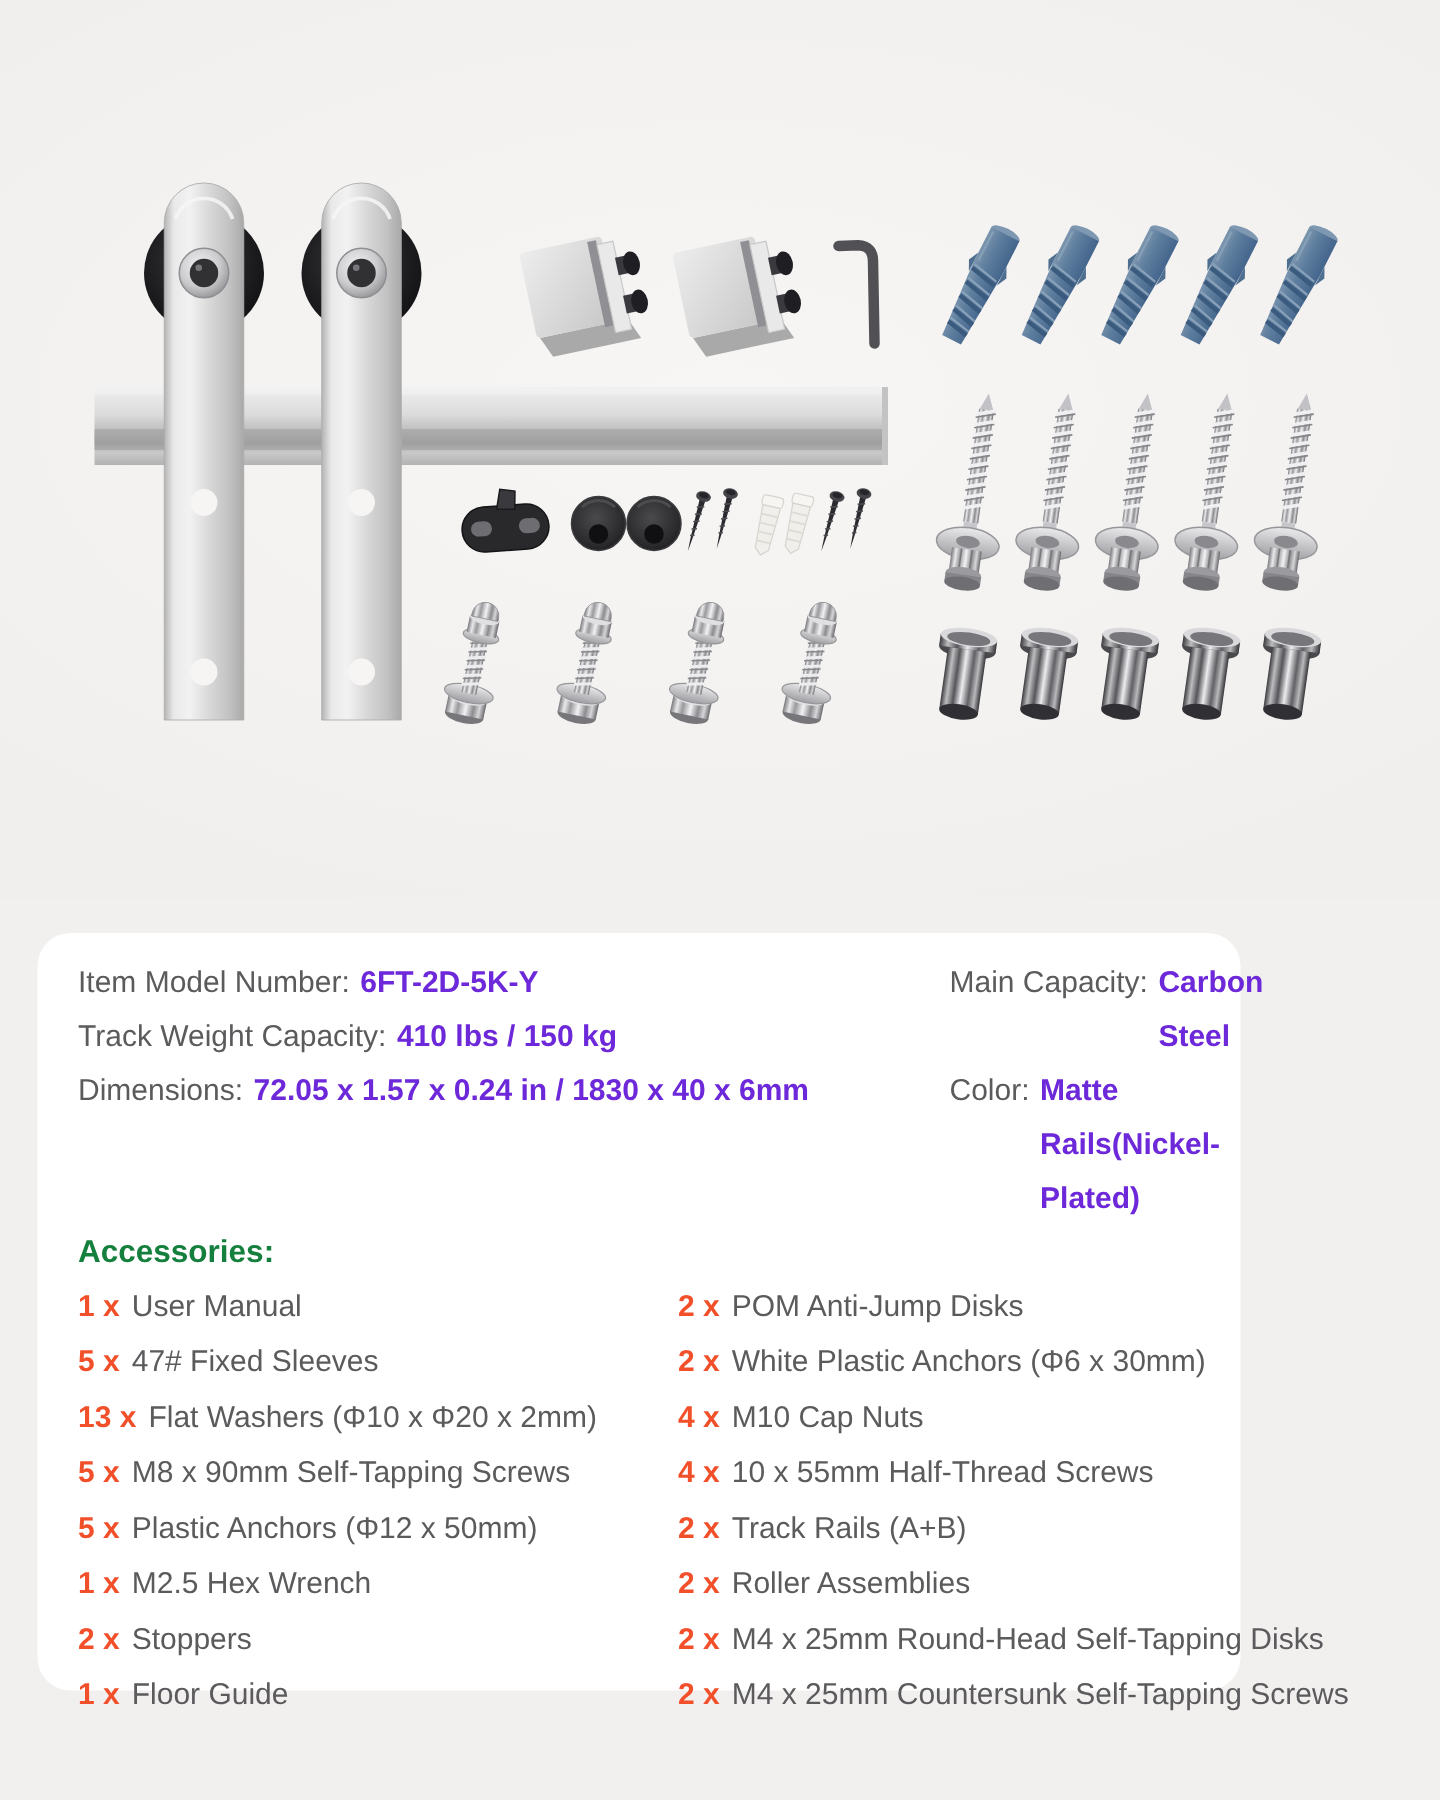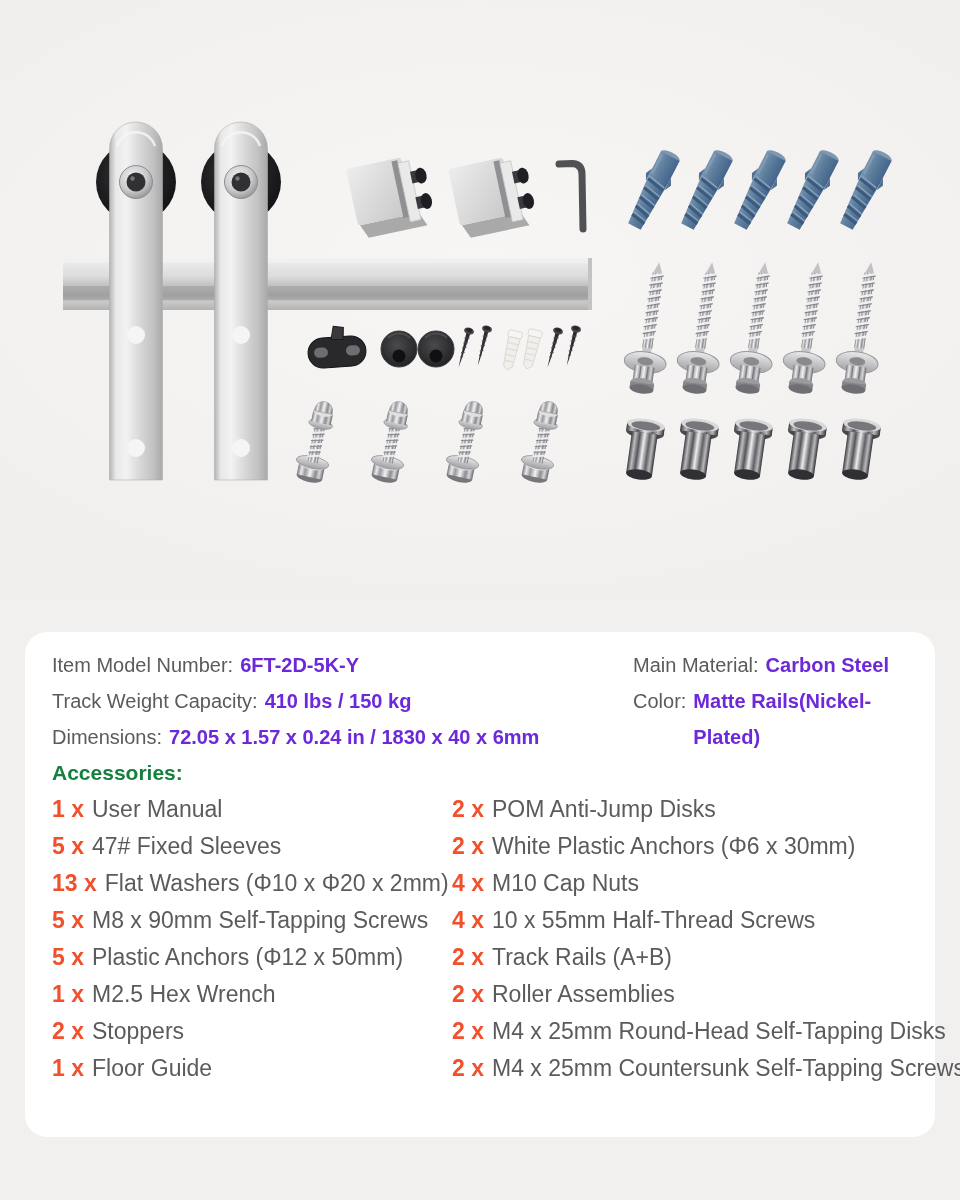--- a/index.html
+++ b/index.html
@@ -8,42 +8,42 @@
     background:#f2f0ee;
     font-family:"Liberation Sans", sans-serif;
     overflow:hidden;
   }
   .photo{
     position:absolute;left:0;top:0;width:960px;height:600px;
     background:radial-gradient(ellipse 70% 60% at 50% 45%, #f7f6f5 0%, #f3f1ef 75%, #f1efed 100%);
   }
   .photo svg{display:block;}
   .card{
-    position:absolute;left:25px;top:622px;width:910px;height:505px;
+    position:absolute;left:25px;top:622px;width:802px;height:505px;
     background:#ffffff;border-radius:22px;
-    box-sizing:border-box;padding:15px 27px 0 27px;margin-top:10px;
+    box-sizing:border-box;padding:15px 27px 0 27px;
   }
   .specs{display:flex;}
   .specs-col{display:flex;flex-direction:column;}
   .specs-col.left{width:581px;flex:none;}
   .specs-col.right{flex:1;min-width:0;}
   .spec-row{
     font-size:20px;line-height:36px;color:#5b5b5d;
     display:flex;align-items:baseline;
   }
   .spec-row .label{white-space:nowrap;margin-right:7px;flex:none;}
   .spec-row .value{color:#6d28d9;font-weight:bold;}
   .acc-heading{
     margin-top:2px;font-size:21px;font-weight:bold;color:#15803d;line-height:32px;
   }
   .acc-grid{display:flex;margin-top:2px;}
   .acc-col{display:flex;flex-direction:column;}
   .acc-col.left{width:400px;flex:none;}
   .acc-col.right{flex:1;min-width:0;}
-  .acc-row{font-size:23px;line-height:37px;color:#5b5b5d;white-space:nowrap;}
+  .acc-row{font-size:20px;line-height:37px;color:#5b5b5d;white-space:nowrap;}
   .acc-row .qty{color:#f2502b;font-weight:bold;margin-right:8px;}
 </style>
 </head>
 <body>
 
 <div class="photo">
 <svg width="960" height="600" viewBox="0 0 960 600">
   <defs>
     <radialGradient id="gWheel" cx="45%" cy="40%" r="65%">
       <stop offset="0%" stop-color="#3f3f42"></stop>
@@ -273,21 +273,21 @@
         <span class="label">Track Weight Capacity:</span>
         <span class="value">410 lbs / 150 kg</span>
       </div>
       <div class="spec-row">
         <span class="label">Dimensions:</span>
         <span class="value">72.05 x 1.57 x 0.24 in / 1830 x 40 x 6mm</span>
       </div>
     </div>
     <div class="specs-col right">
       <div class="spec-row">
-        <span class="label">Main Material:</span>
+        <span class="label">Main Capacity:</span>
         <span class="value">Carbon Steel</span>
       </div>
       <div class="spec-row">
         <span class="label">Color:</span>
         <span class="value">Matte Rails(Nickel-Plated)</span>
       </div>
     </div>
   </div>
 
   <div class="acc-heading">Accessories:</div>

